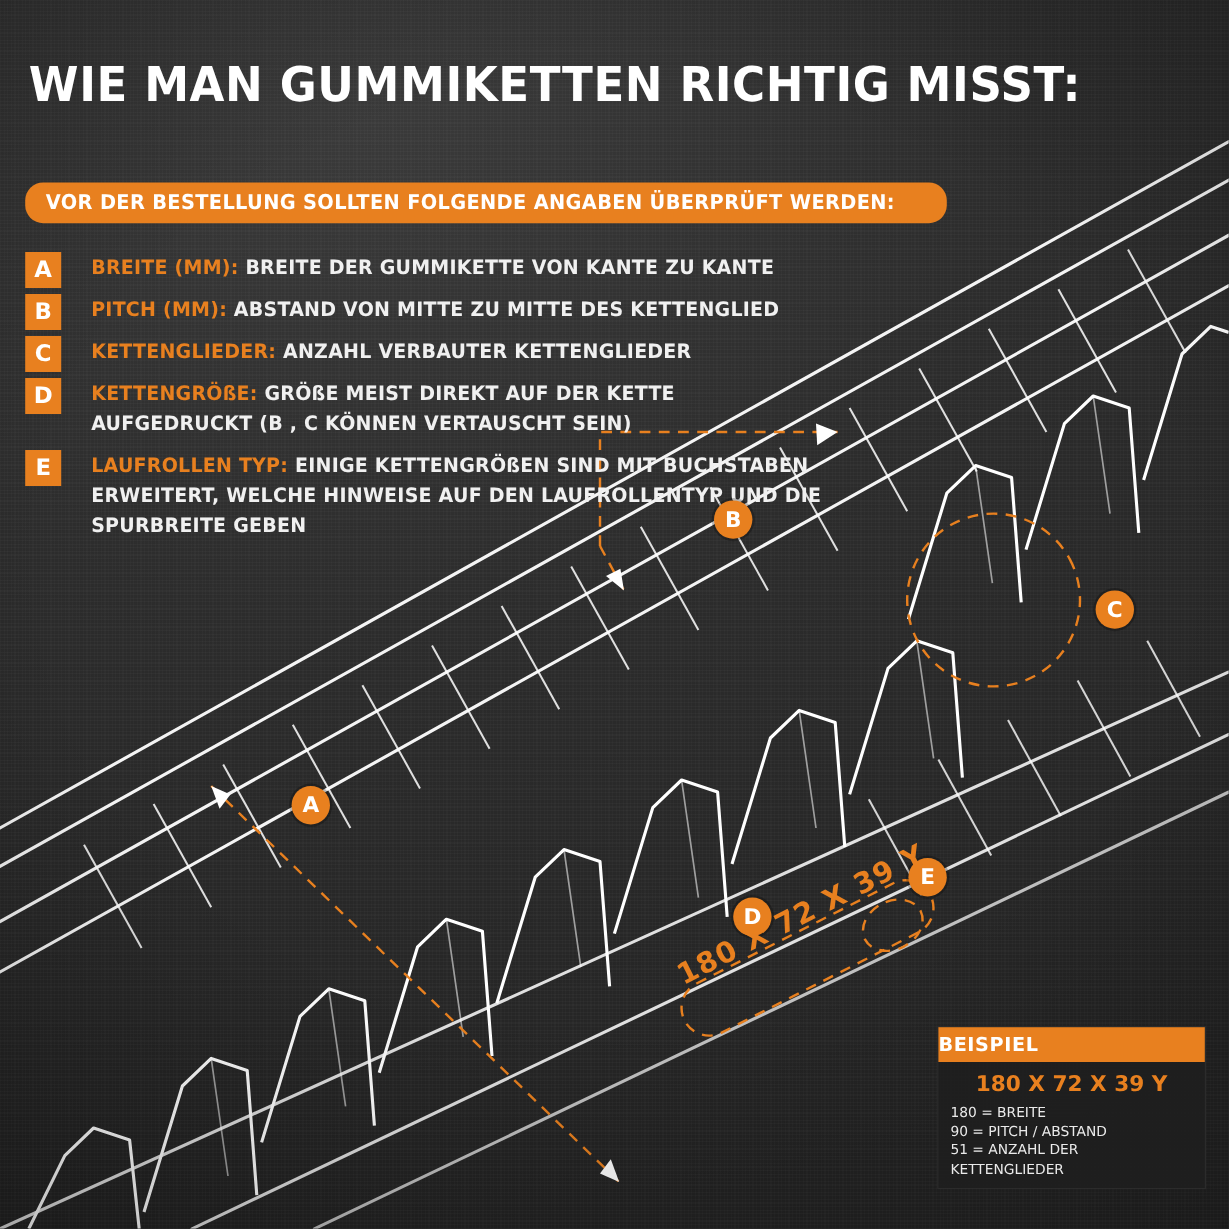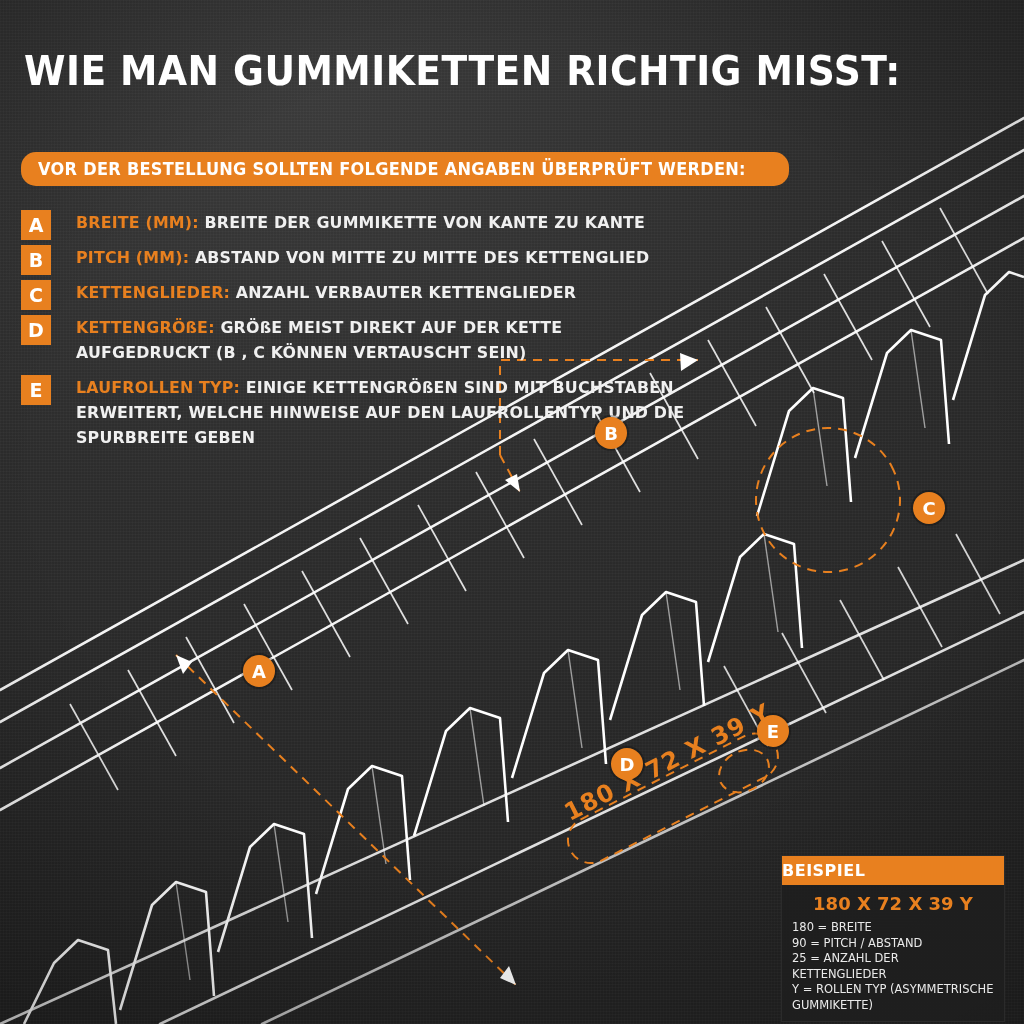--- a/index.html
+++ b/index.html
@@ -266,18 +266,17 @@
   <div class="marker" style="left:757px;top:715px;">E</div>
 
   <div class="code-on-track">180 X 72 X 39 Y</div>
 
   <div class="example">
     <div class="example-head">BEISPIEL</div>
     <div class="example-code">180 X 72 X 39 Y</div>
     <div class="example-lines">
       <div>180 = BREITE</div>
       <div>90 = PITCH / ABSTAND</div>
-      <div>25 = ANZAHL DER KETTENGLIEDER</div>
-      <div>Y = ROLLEN TYP (ASYMMETRISCHE GUMMIKETTE)</div>
+      <div>51 = ANZAHL DER KETTENGLIEDER</div>
     </div>
   </div>
 
 </div>
 
 </body></html>

